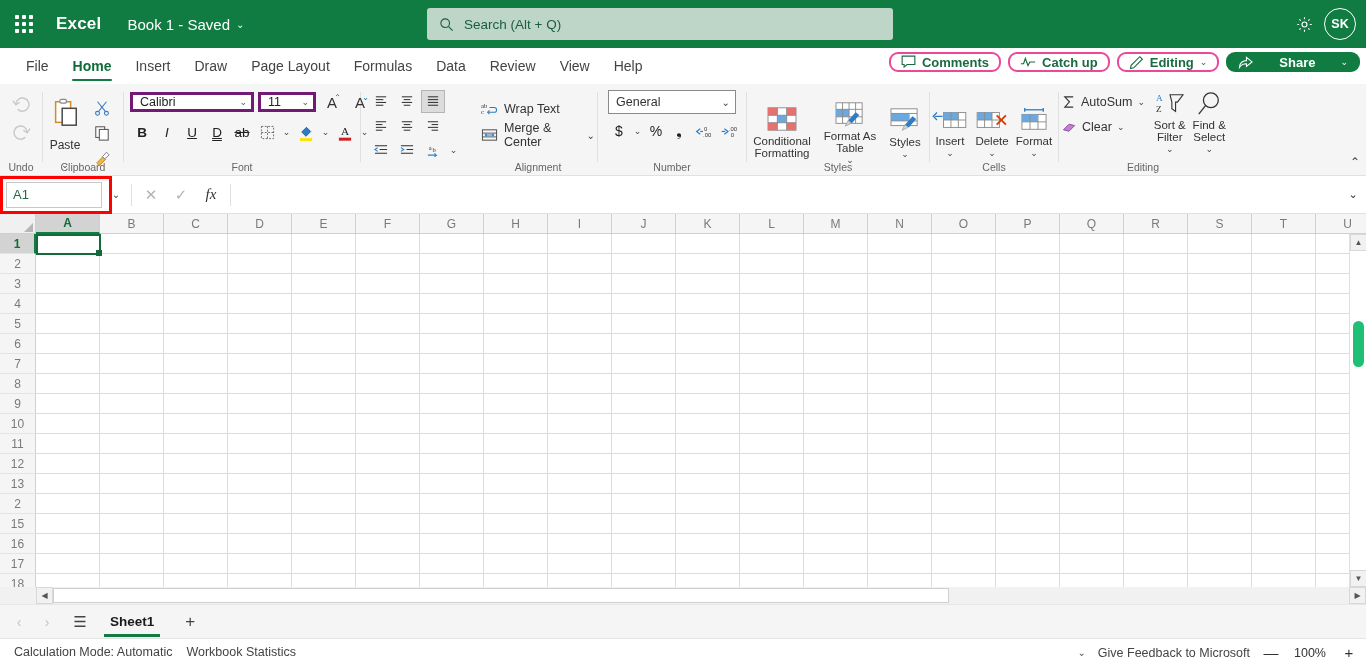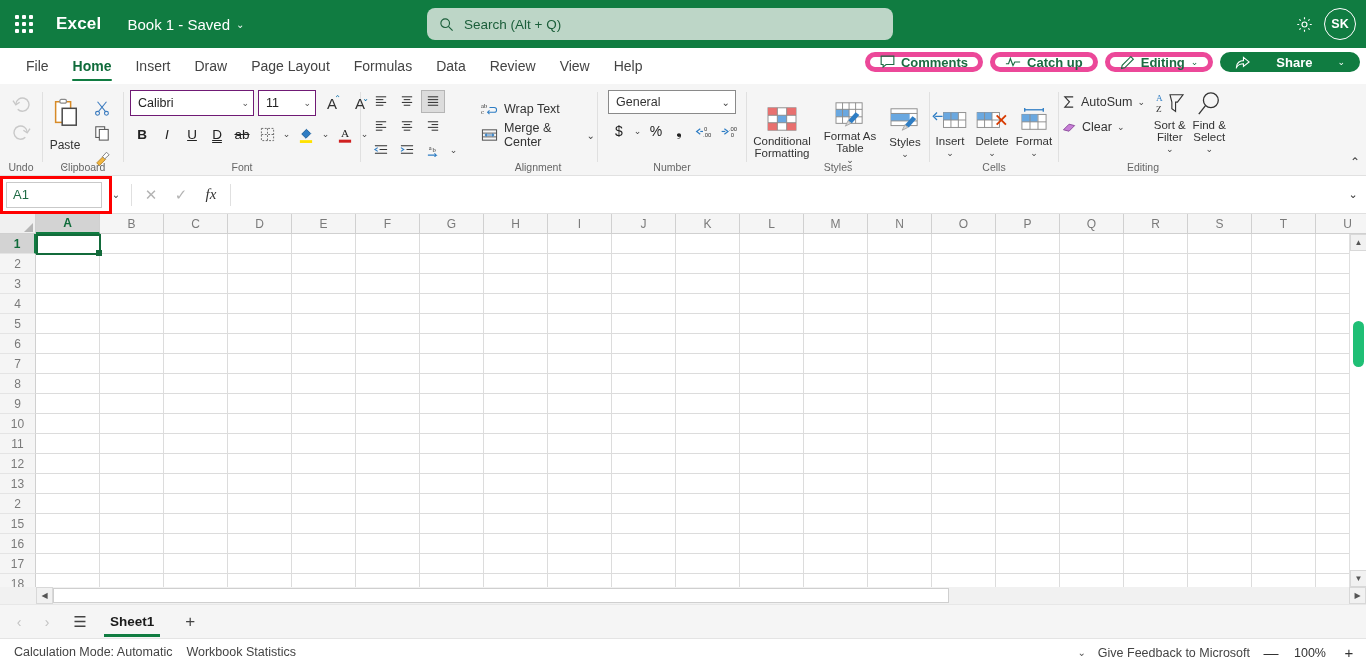--- a/index.html
+++ b/index.html
@@ -18,21 +18,21 @@
     position:relative; color:#fff;
   }
   .waffle{ width:48px; height:48px; display:flex; align-items:center; justify-content:center; cursor:pointer;}
   .waffle-grid{ display:grid; grid-template-columns:repeat(3,4px); grid-template-rows:repeat(3,4px); gap:3px;}
   .waffle-grid i{ display:block; width:4px;height:4px;background:#fff;border-radius:1px;}
   .app-name{ font-size:17px; font-weight:bold; margin-left:8px; letter-spacing:.2px;}
   .doc-title{ margin-left:26px; font-size:15px; display:flex; align-items:center; gap:6px; cursor:pointer;}
   .doc-title .chev{ font-size:10px; opacity:.95;}
   .searchbox{
     position:absolute; left:427px; top:8px; width:466px; height:32px;
-    background:#bdd6c7; border-radius:8px; display:flex; align-items:center; gap:10px;
+    background:#bdd6c7; border-radius:3px; display:flex; align-items:center; gap:10px;
     padding:0 12px; cursor:text;
   }
   .searchbox .mag{ width:15px;height:15px; flex:none;}
   .search-text{ color:#1b5e3a; font-size:13.5px;}
   .tb-right{ position:absolute; right:10px; top:0; height:48px; display:flex; align-items:center; gap:5px;}
   .gear{ width:30px;height:30px; display:flex;align-items:center;justify-content:center;cursor:pointer;}
   .avatar{
     width:32px;height:32px;border-radius:50%;border:1.5px solid #fff;
     display:flex;align-items:center;justify-content:center;font-size:12.5px;font-weight:bold;cursor:pointer;
   }
@@ -43,21 +43,21 @@
   .tab{
     padding:0 12px; display:flex; align-items:center; font-size:14px; color:#444;
     position:relative; cursor:pointer; white-space:nowrap;
   }
   .tab.active{ color:#0f6b3a; font-weight:bold;}
   .tab.active:after{
     content:""; position:absolute; left:11px; right:11px; bottom:3px; height:2.5px; background:#107c41; border-radius:2px;
   }
   .tabs-right{ position:absolute; right:6px; top:4px; display:flex; align-items:center; gap:7px;}
   .pill{
-    height:20px; border:5px solid #ec4899; border-radius:14px; background:#fff;
+    height:20px; border:2px solid #ec4899; border-radius:9px; background:#fff;
     display:flex; align-items:center; gap:6px; padding:0 10px; font-size:13px; color:#1b6b42;
     font-weight:bold; cursor:pointer; white-space:nowrap;
   }
   .pill.share{ background:#107c41; border-color:#107c41; color:#fff;gap:25px; }
   .pill .cv{ font-size:9px; font-weight:normal; }
 
   
   .ribbon{
     height:92px; background:#f5f5f5; border-bottom:1px solid #e1e1e1;
     display:flex; align-items:flex-start; position:relative;
@@ -75,21 +75,21 @@
   .clip-grp{ width:80px; flex-direction:row; gap:2px; padding-top:4px;}
   .paste-big{ width:44px; display:flex;flex-direction:column;align-items:center;gap:10px;cursor:pointer;padding-top:2px;}
   .paste-big .lbl{ font-size:12px;color:#333;}
   .paste-big .cv{ font-size:9px;color:#444;line-height:6px;}
   .clip-small{ display:flex;flex-direction:column;gap:3px;padding-top:2px;}
   .isq{ width:26px;height:22px;display:flex;align-items:center;justify-content:center;cursor:pointer;}
 
   .font-grp{ width:236px; align-items:flex-start; padding-left:6px;}
   .font-row1{ display:flex; align-items:center; gap:4px; margin-bottom:6px;}
   .fsel{
-    height:26px;border:1px solid #701a75;background:#fff;display:flex;align-items:center;
+    height:20px;border:3px solid #701a75;background:#fff;display:flex;align-items:center;
     padding:0 4px 0 7px;font-size:12.5px;color:#222;cursor:pointer;justify-content:space-between;
   }
   .fsel .cv{ font-size:9px;color:#555;}
   .fname{ width:124px; }
   .fsize{ width:58px; }
   .grow,.shrink{ width:24px;height:24px;display:flex;align-items:center;justify-content:center;cursor:pointer;font-size:15px;color:#333;position:relative;}
   .grow sup,.shrink sup{ font-size:8px; position:absolute; top:3px; right:3px; color:#0b6ea8;}
   .font-row2{ display:flex; align-items:center; gap:1px;}
   .fbtn{ width:24px;height:24px;display:flex;align-items:center;justify-content:center;cursor:pointer;font-size:13.5px;color:#222;}
   .fbtn.b{font-weight:bold;} .fbtn.i{font-style:italic;} .fbtn.u{text-decoration:underline;}

